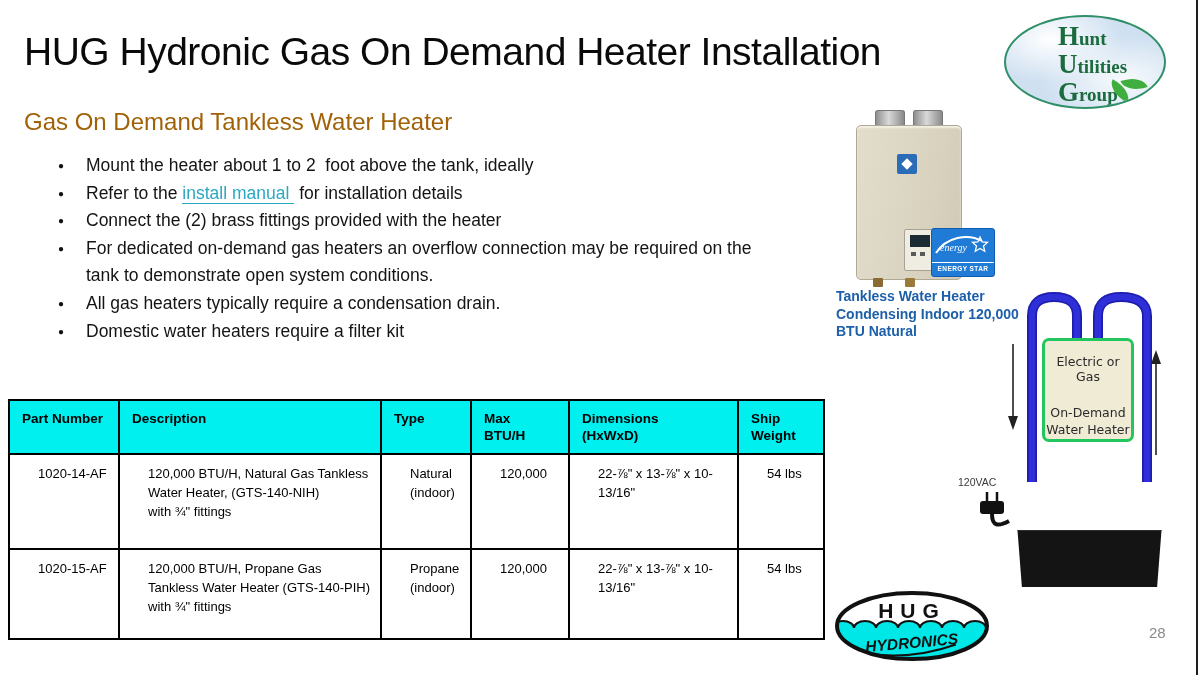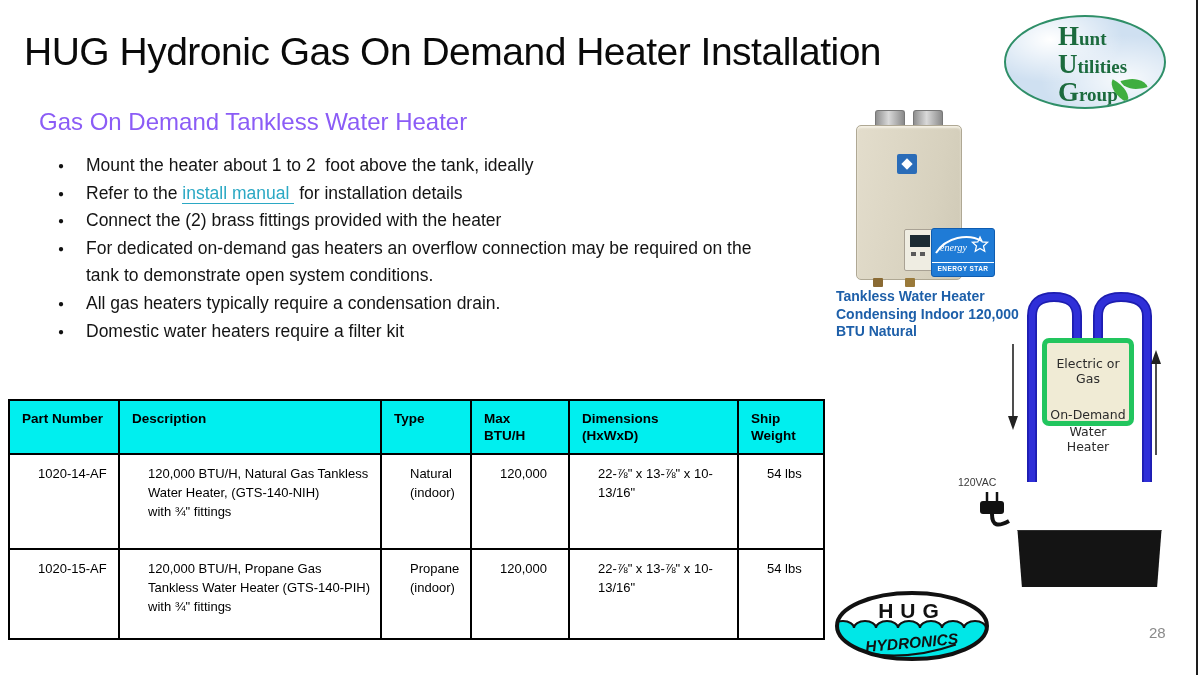--- a/index.html
+++ b/index.html
@@ -2,21 +2,21 @@
 <html style="--header-bg: #00EFEF; --link: #2BA8C4; --caption-blue: #1D5FA9; --hose-blue: #2F2FD8; --logo-green: #1C6B3E; --footer-cyan: #00E7E7; --energy-blue: #1F7BD6;"><head>
 <meta charset="utf-8">
 <style>
   html,body{margin:0;padding:0;background:#fff;}
   .slide{position:relative;width:1200px;height:675px;background:#fff;overflow:hidden;
          font-family:"Liberation Sans",sans-serif;color:#000;}
   .right-edge{position:absolute;left:1196px;top:0;width:2px;height:675px;background:#1d1d1d;}
 
   
   .title{position:absolute;left:24px;top:30px;font-size:39px;font-weight:400;letter-spacing:-0.5px;color:#0a0a0a;white-space:nowrap;}
-  .subtitle{position:absolute;left:24px;top:108px;font-size:24px;font-weight:400;color:#8b5cf6;margin-left:15px;}
+  .subtitle{position:absolute;left:24px;top:108px;font-size:24px;font-weight:400;color:#a16207;}
 
   
   .hug-logo{position:absolute;left:1004px;top:15px;width:162px;height:94px;border-radius:50%;
             border:2px solid #2f8f68;box-sizing:border-box;
             background:radial-gradient(ellipse at 28% 25%,#ffffff 0%,rgba(255,255,255,0) 45%),
                        radial-gradient(ellipse at 75% 70%,rgba(255,255,255,.85),rgba(255,255,255,0) 50%),
                        #cfe0f1;overflow:hidden;}
   .hug-text{position:absolute;left:52px;top:7px;font-family:"Liberation Serif",serif;font-weight:700;
             color:var(--logo-green,#1c6b3e);line-height:25px;}
   .hug-line{white-space:nowrap;}
@@ -63,22 +63,22 @@
 
   
   .caption{position:absolute;left:836px;top:288px;font-size:14px;font-weight:700;
            color:var(--caption-blue,#1d5fa9);line-height:17.5px;}
 
   
   .diagram-svg{position:absolute;left:950px;top:280px;z-index:1;}
   .hose-outer{stroke:#1d1db0;stroke-width:10;fill:none;}
   .hose-inner{stroke:var(--hose-blue,#2f2fd8);stroke-width:6.5;fill:none;}
   .flow-line{stroke:#222;stroke-width:1.6;}
-  .heater-box{position:absolute;left:1042px;top:338px;width:92px;height:88px;z-index:2;box-sizing:border-box;
-              background:#f0ebd5;border:5px solid #22c55e;border-radius:7px;text-align:center;
+  .heater-box{position:absolute;left:1042px;top:338px;width:92px;height:104px;z-index:2;box-sizing:border-box;
+              background:#f0ebd5;border:3px solid #22c55e;border-radius:7px;text-align:center;
               font-family:"DejaVu Sans",sans-serif;font-size:12.5px;color:#2b2b2b;}
   .hb1{margin-top:13px;} .hb2{margin-top:21px;} .hb3{margin-top:2px;}
   .tank-upper{position:absolute;left:1008px;top:476px;width:161px;height:54px;background:#181818;z-index:3;
               border-radius:4px 4px 2px 2px;box-shadow:inset 0 2px 2px #343434;}
   .tank-lower{position:absolute;left:1016px;top:530px;width:147px;height:56px;background:#141414;z-index:3;
               border-top:1px solid #2e2e2e;clip-path:polygon(1% 0,99% 0,96% 100%,4% 100%);}
   .tank-label{position:absolute;left:30px;top:5px;width:99px;height:19px;background:#050505;border:1.5px solid #fff;
               box-sizing:border-box;color:#fff;font-size:10.5px;font-weight:700;letter-spacing:.2px;
               text-align:center;line-height:16px;white-space:nowrap;}
   .tank-wave{position:absolute;left:30px;top:27px;width:101px;height:6px;border-radius:2px;

